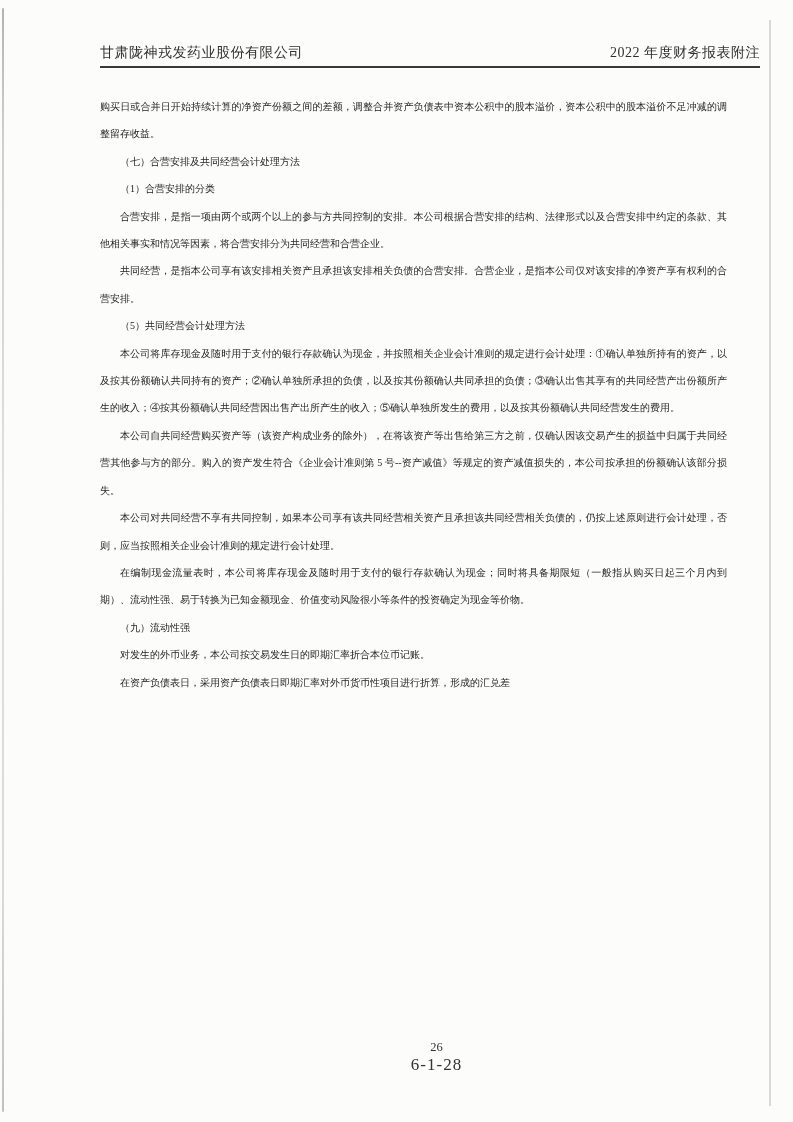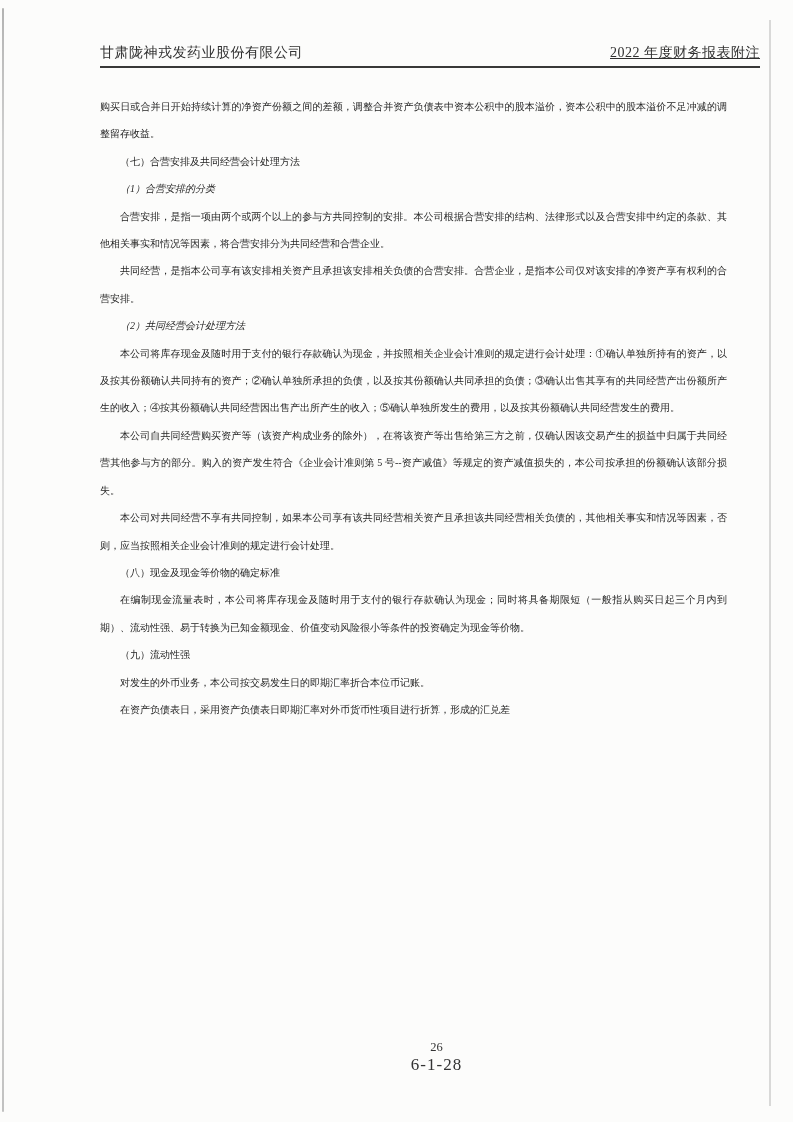--- a/index.html
+++ b/index.html
@@ -26,31 +26,31 @@
     background: #cfcfcf; opacity: .8;
   }
   .header {
     position: absolute; top: 44px; left: 100px; width: 660px;
     display: flex; justify-content: space-between; align-items: flex-end;
     font-size: 14px; letter-spacing: .5px; color: #303030;
     border-bottom: 2.5px solid #383838;
     padding-bottom: 4px;
   }
   .header .company { font-weight: 500; }
-  .header .doc-title { font-weight: 500; text-decoration: underline; }
+  .header .doc-title { font-weight: 500; }
   .content {
     position: absolute; top: 93px; left: 100px; width: 627px;
     font-size: 10px; line-height: 27.4px;
     color: #262626;
     text-align: justify;
   }
   .para { margin: 0; text-indent: 2em; }
   .para.flush { text-indent: 0; }
   .para.heading { font-weight: normal; color: #1f1f1f; }
-  .para.sub { font-weight: normal; font-style: italic; }
+  .para.sub { font-weight: normal; }
   .footer {
     position: absolute; left: 0; width: 793px; top: 1040px;
     text-align: center; color: #333;
     transform: translateX(40px);
   }
   .footer .page-number { font-size: 12.5px; line-height: 15px; }
   .footer .page-code { font-size: 17px; line-height: 20px; letter-spacing: 1px; }
 </style>
 </head>
 <body>
@@ -63,25 +63,24 @@
     <span class="company">甘肃陇神戎发药业股份有限公司</span>
     <span class="doc-title">2022 年度财务报表附注</span>
   </div>
 
   <div class="content">
       <p class="para flush">购买日或合并日开始持续计算的净资产份额之间的差额，调整合并资产负债表中资本公积中的股本溢价，资本公积中的股本溢价不足冲减的调整留存收益。</p>
       <p class="para heading">（七）合营安排及共同经营会计处理方法</p>
       <p class="para sub">（1）合营安排的分类</p>
       <p class="para body">合营安排，是指一项由两个或两个以上的参与方共同控制的安排。本公司根据合营安排的结构、法律形式以及合营安排中约定的条款、其他相关事实和情况等因素，将合营安排分为共同经营和合营企业。</p>
       <p class="para body">共同经营，是指本公司享有该安排相关资产且承担该安排相关负债的合营安排。合营企业，是指本公司仅对该安排的净资产享有权利的合营安排。</p>
-      <p class="para sub">（2）共同经营会计处理方法</p>
+      <p class="para sub">（5）共同经营会计处理方法</p>
       <p class="para body">本公司将库存现金及随时用于支付的银行存款确认为现金，并按照相关企业会计准则的规定进行会计处理：①确认单独所持有的资产，以及按其份额确认共同持有的资产；②确认单独所承担的负债，以及按其份额确认共同承担的负债；③确认出售其享有的共同经营产出份额所产生的收入；④按其份额确认共同经营因出售产出所产生的收入；⑤确认单独所发生的费用，以及按其份额确认共同经营发生的费用。</p>
       <p class="para body">本公司自共同经营购买资产等（该资产构成业务的除外），在将该资产等出售给第三方之前，仅确认因该交易产生的损益中归属于共同经营其他参与方的部分。购入的资产发生符合《企业会计准则第 5 号--资产减值》等规定的资产减值损失的，本公司按承担的份额确认该部分损失。</p>
-      <p class="para body">本公司对共同经营不享有共同控制，如果本公司享有该共同经营相关资产且承担该共同经营相关负债的，其他相关事实和情况等因素，否则，应当按照相关企业会计准则的规定进行会计处理。</p>
-      <p class="para heading">（八）现金及现金等价物的确定标准</p>
+      <p class="para body">本公司对共同经营不享有共同控制，如果本公司享有该共同经营相关资产且承担该共同经营相关负债的，仍按上述原则进行会计处理，否则，应当按照相关企业会计准则的规定进行会计处理。</p>
       <p class="para body">在编制现金流量表时，本公司将库存现金及随时用于支付的银行存款确认为现金；同时将具备期限短（一般指从购买日起三个月内到期）、流动性强、易于转换为已知金额现金、价值变动风险很小等条件的投资确定为现金等价物。</p>
       <p class="para heading">（九）流动性强</p>
       <p class="para body">对发生的外币业务，本公司按交易发生日的即期汇率折合本位币记账。</p>
       <p class="para body">在资产负债表日，采用资产负债表日即期汇率对外币货币性项目进行折算，形成的汇兑差</p>
     </div>
 
   <div class="footer">
     <div class="page-number">26</div>
     <div class="page-code">6-1-28</div>
   </div>

